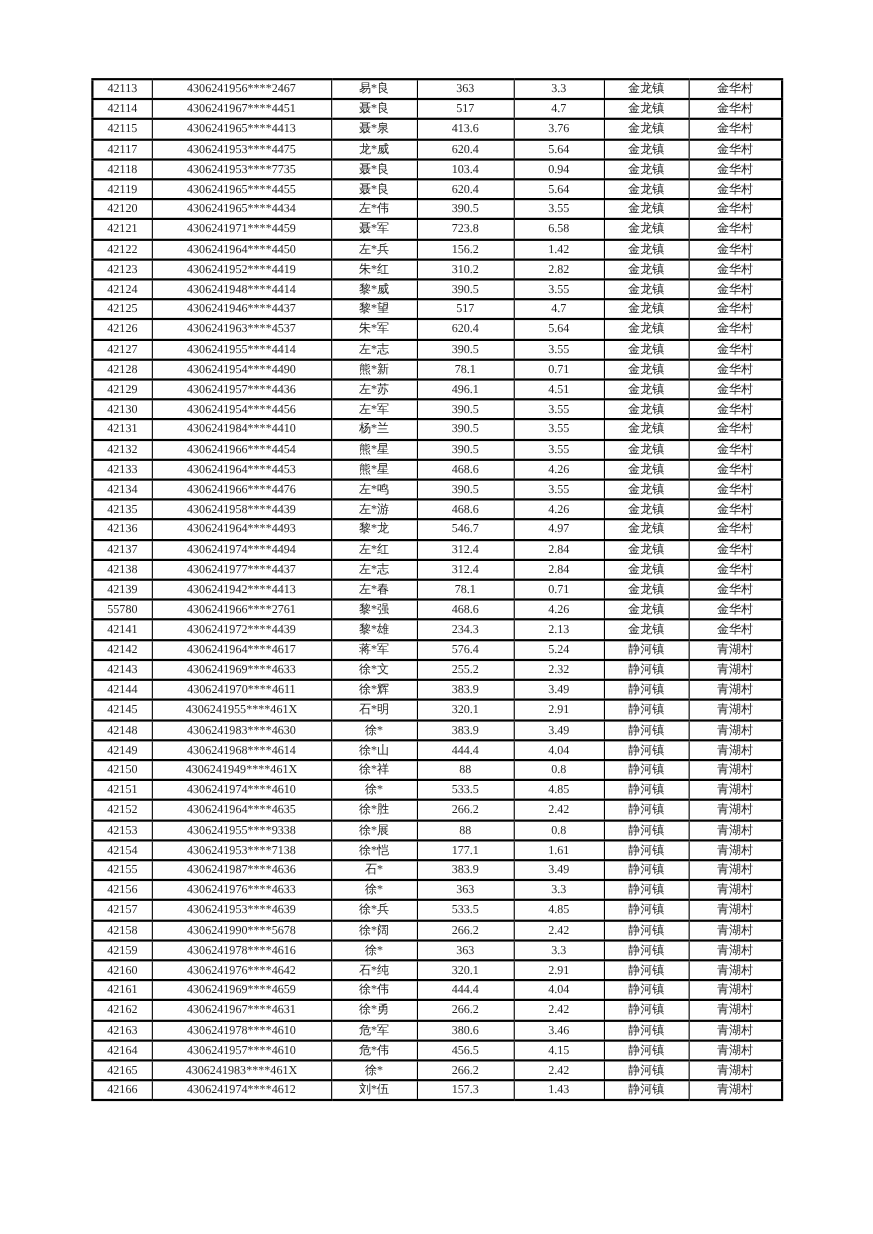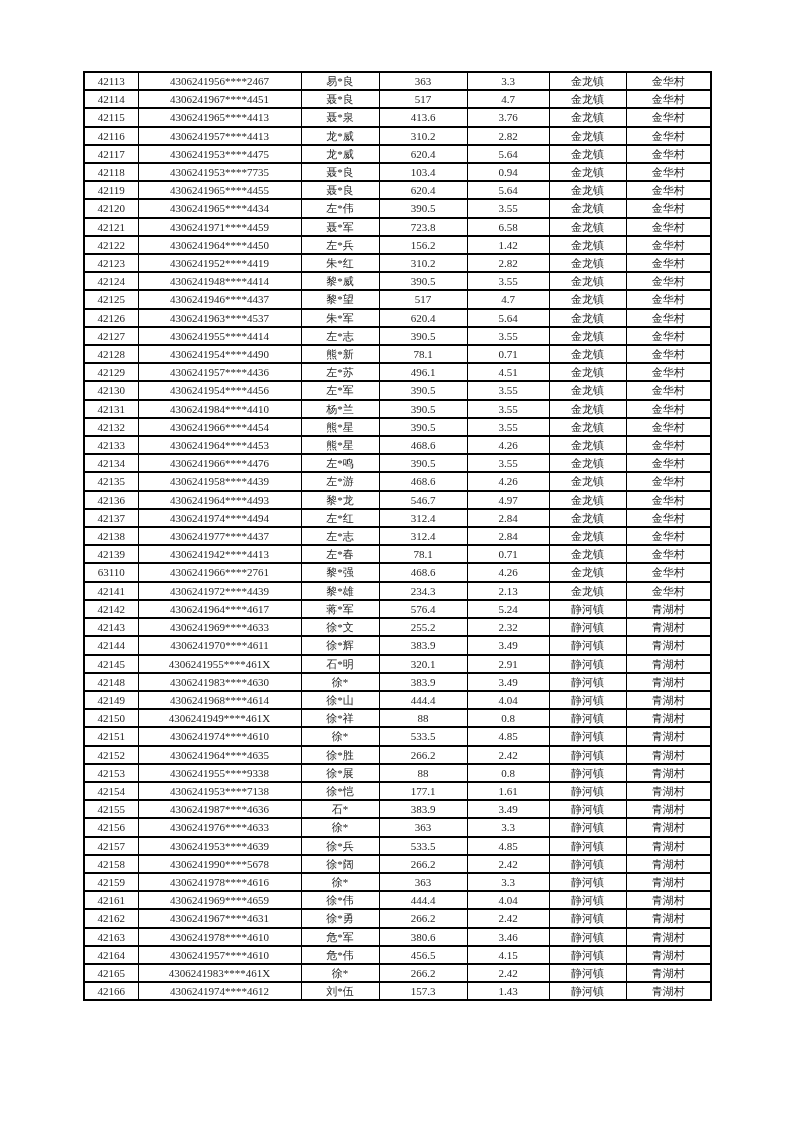--- a/index.html
+++ b/index.html
@@ -84,29 +84,20 @@
         <tr>
     <td>42115</td>
     <td>4306241965****4413</td>
     <td>聂*泉</td>
     <td>413.6</td>
     <td>3.76</td>
     <td>金龙镇</td>
     <td>金华村</td>
   </tr>
         <tr>
-    <td>42116</td>
-    <td>4306241957****4413</td>
-    <td>龙*威</td>
-    <td>310.2</td>
-    <td>2.82</td>
-    <td>金龙镇</td>
-    <td>金华村</td>
-  </tr>
-        <tr>
     <td>42117</td>
     <td>4306241953****4475</td>
     <td>龙*威</td>
     <td>620.4</td>
     <td>5.64</td>
     <td>金龙镇</td>
     <td>金华村</td>
   </tr>
         <tr>
     <td>42118</td>
@@ -300,21 +291,21 @@
         <tr>
     <td>42139</td>
     <td>4306241942****4413</td>
     <td>左*春</td>
     <td>78.1</td>
     <td>0.71</td>
     <td>金龙镇</td>
     <td>金华村</td>
   </tr>
         <tr>
-    <td>63110</td>
+    <td>55780</td>
     <td>4306241966****2761</td>
     <td>黎*强</td>
     <td>468.6</td>
     <td>4.26</td>
     <td>金龙镇</td>
     <td>金华村</td>
   </tr>
         <tr>
     <td>42141</td>
     <td>4306241972****4439</td>
@@ -462,20 +453,29 @@
         <tr>
     <td>42159</td>
     <td>4306241978****4616</td>
     <td>徐*</td>
     <td>363</td>
     <td>3.3</td>
     <td>静河镇</td>
     <td>青湖村</td>
   </tr>
         <tr>
+    <td>42160</td>
+    <td>4306241976****4642</td>
+    <td>石*纯</td>
+    <td>320.1</td>
+    <td>2.91</td>
+    <td>静河镇</td>
+    <td>青湖村</td>
+  </tr>
+        <tr>
     <td>42161</td>
     <td>4306241969****4659</td>
     <td>徐*伟</td>
     <td>444.4</td>
     <td>4.04</td>
     <td>静河镇</td>
     <td>青湖村</td>
   </tr>
         <tr>
     <td>42162</td>

